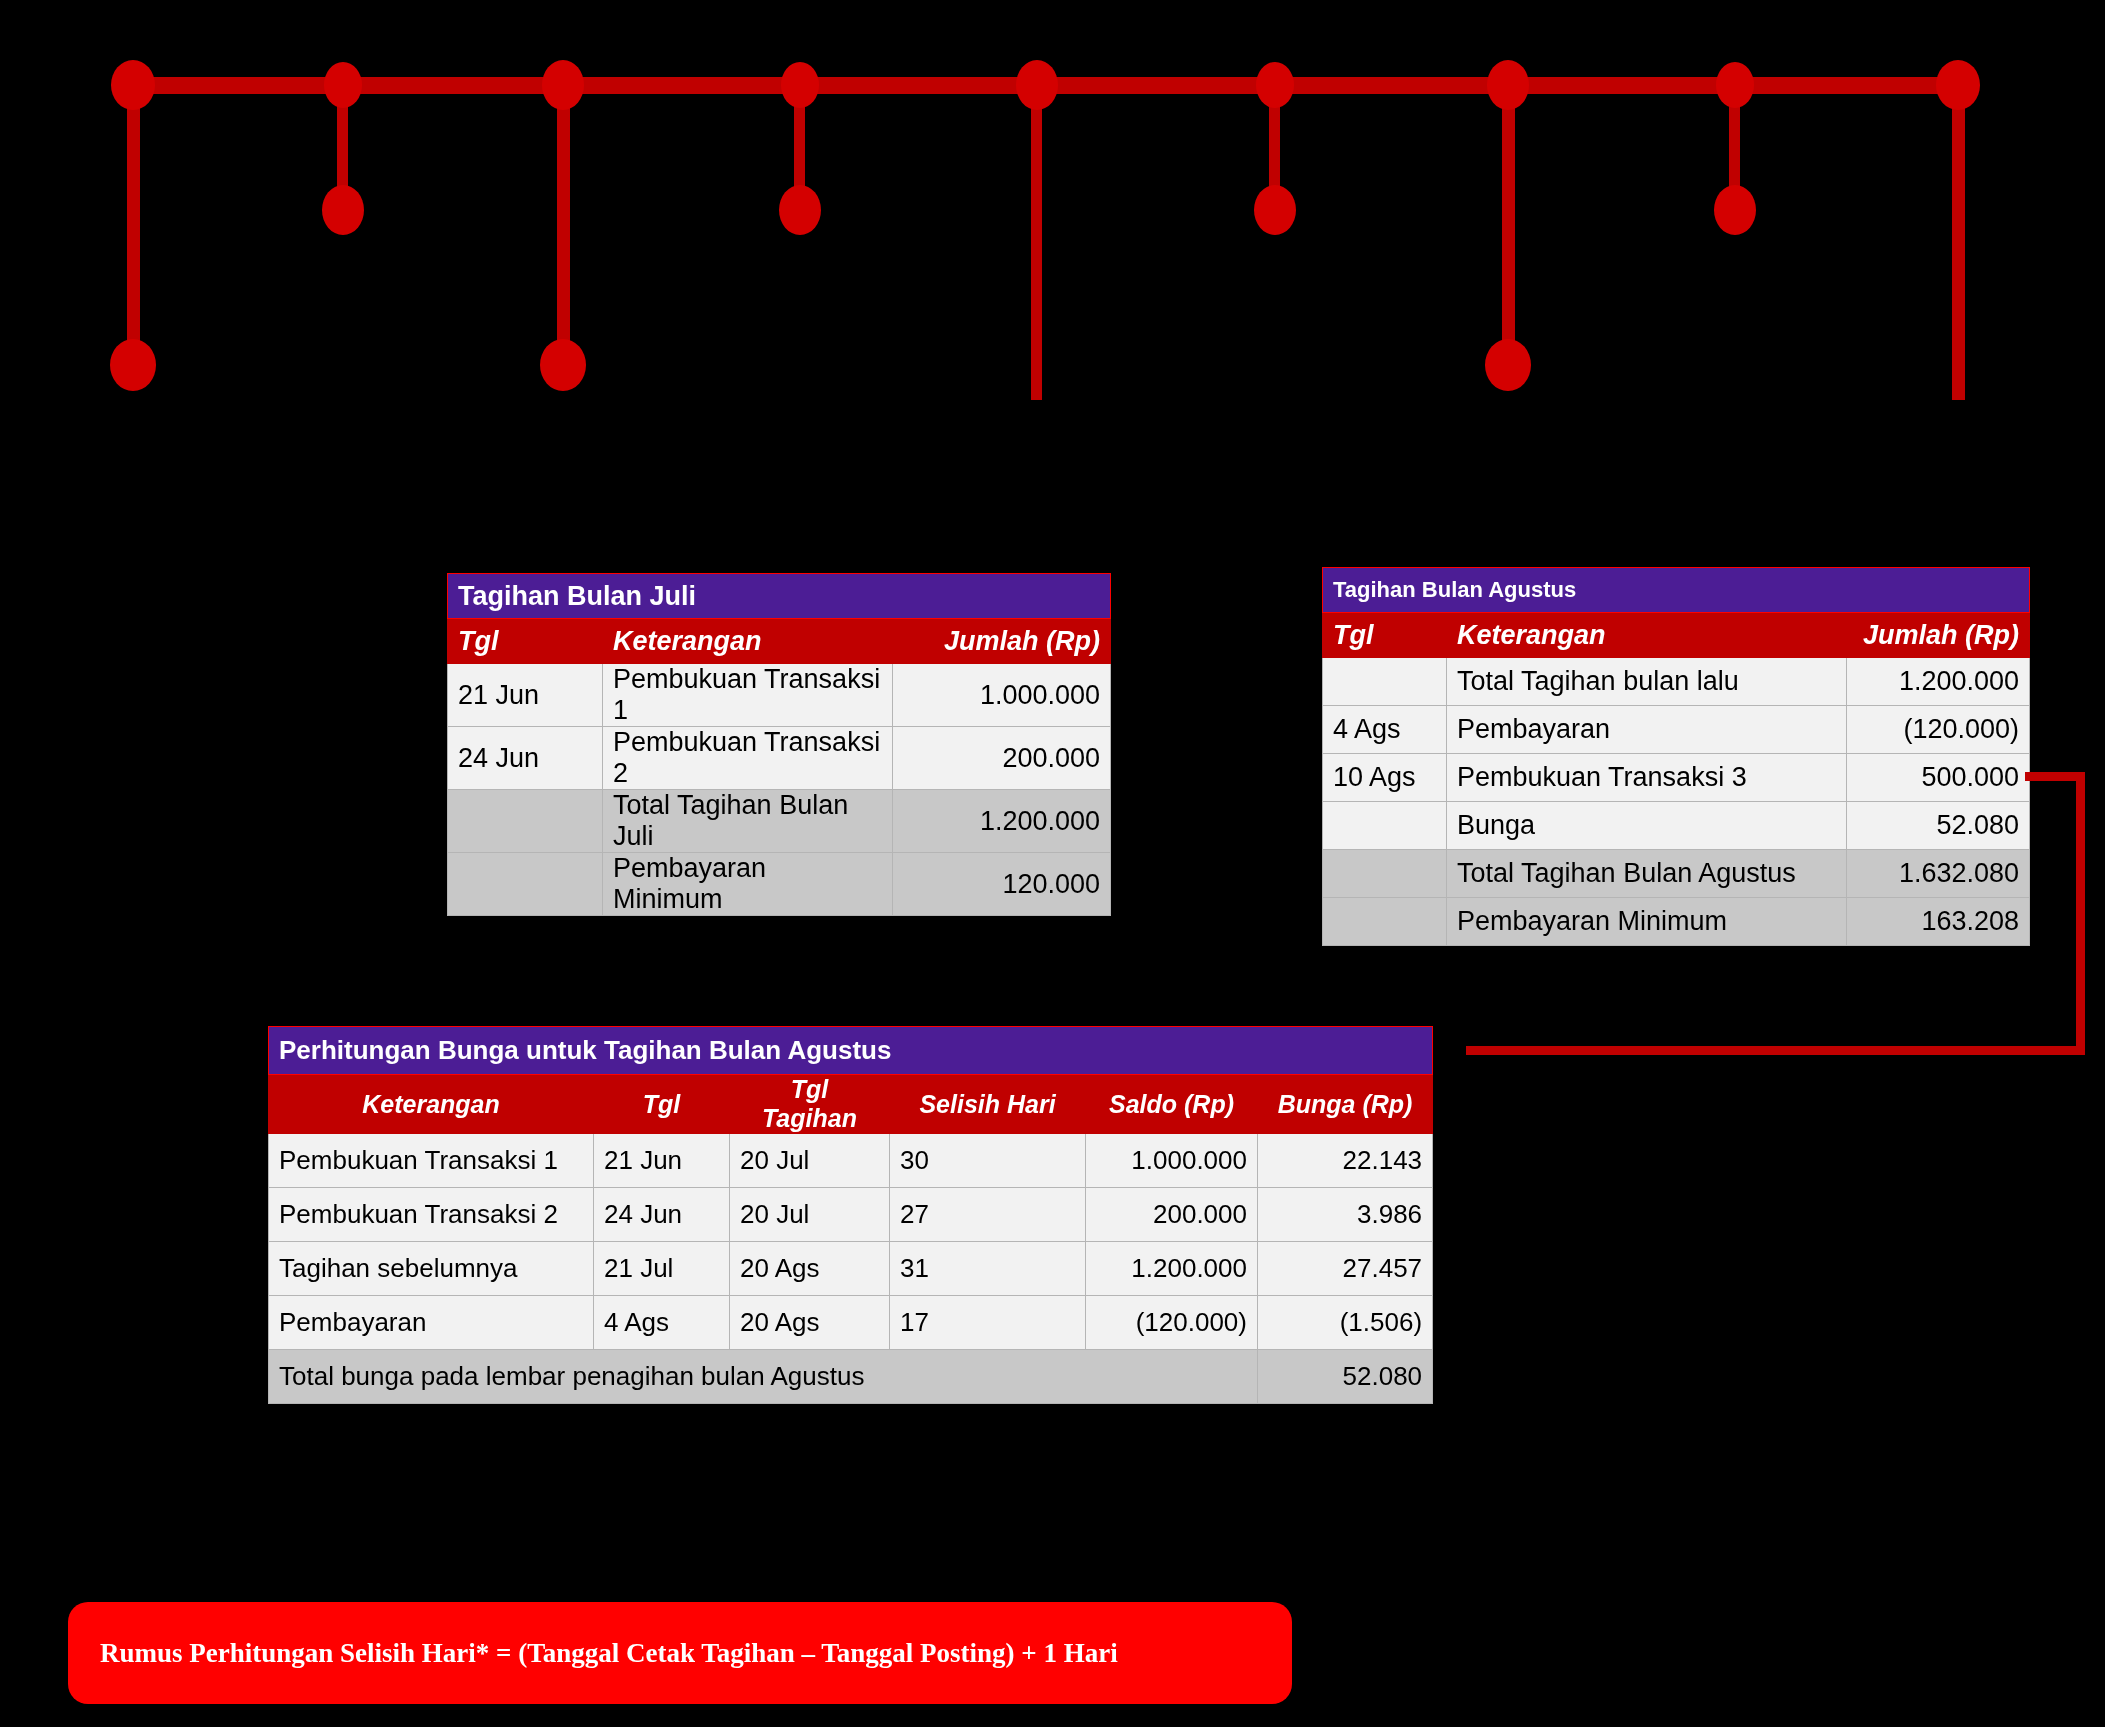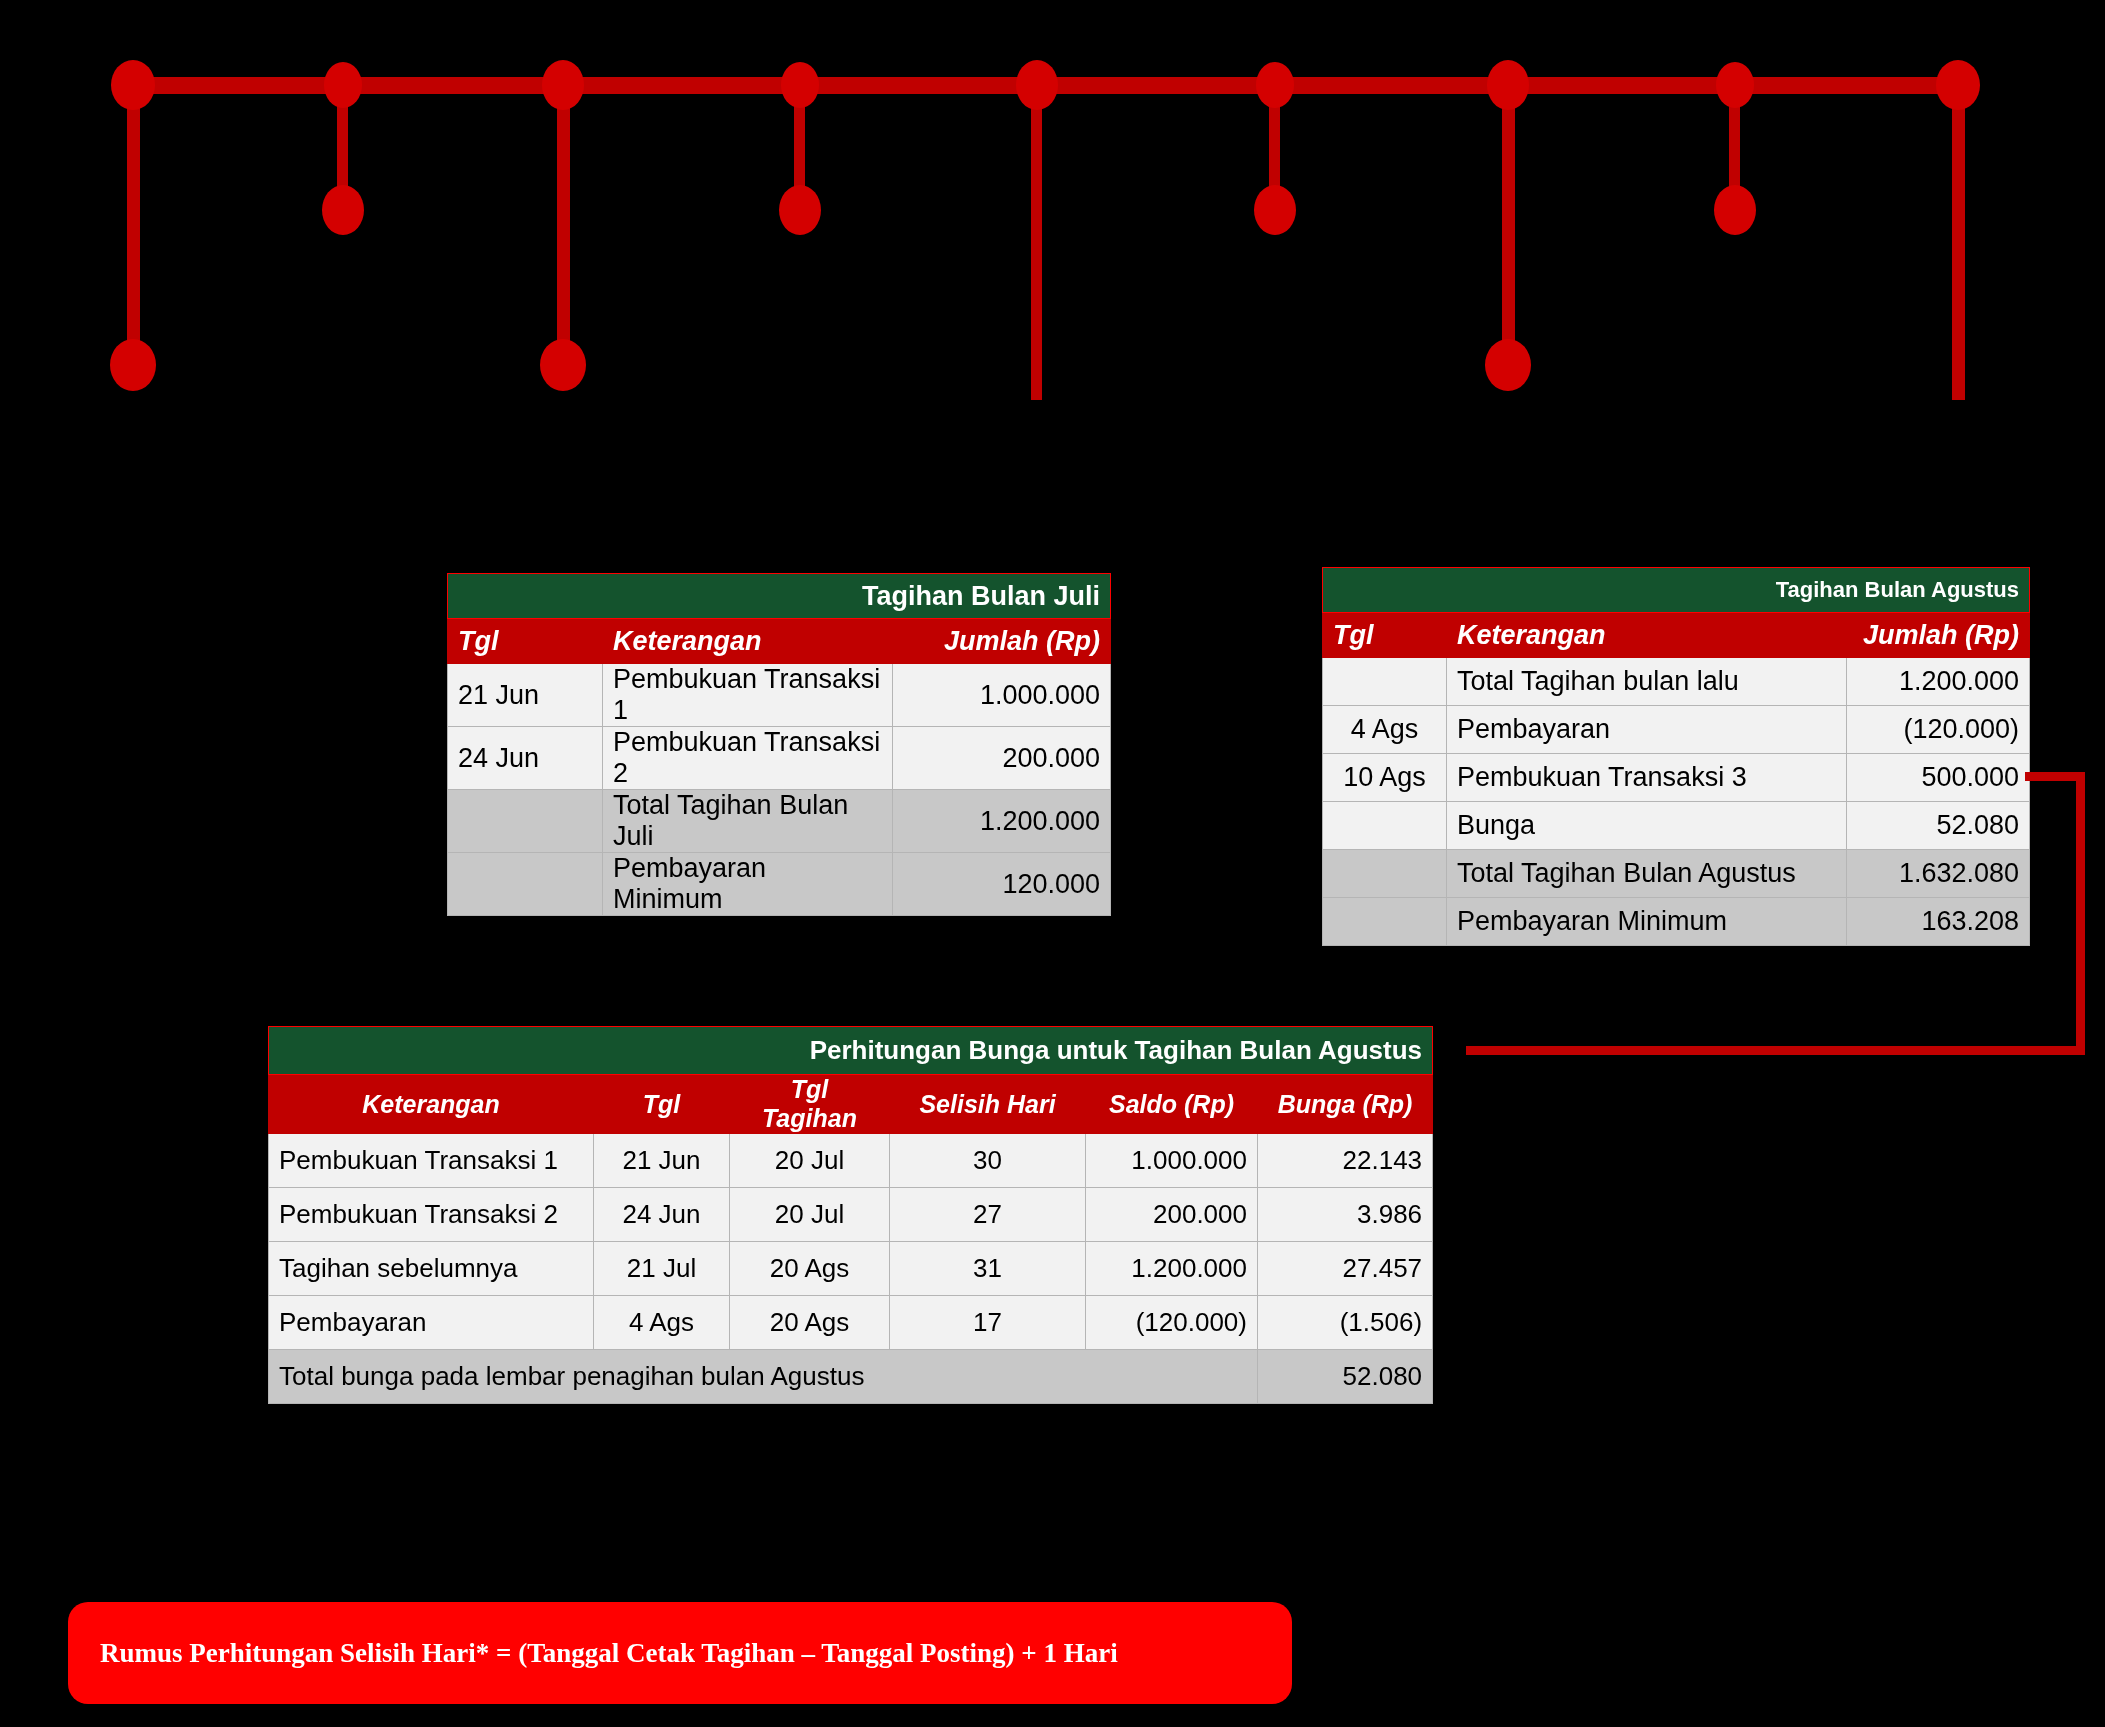--- a/index.html
+++ b/index.html
@@ -8,28 +8,28 @@
   .stage{position:absolute;inset:0;}
 
   
   #timeline{position:absolute;left:0;top:0;width:2105px;height:400px;}
 
   
   .tbl{position:absolute;border-collapse:collapse;background:#fff;
        table-layout:fixed;}
   .tbl td,.tbl th{border:1px solid #b5b5b5;padding:0 10px;
        font-weight:normal;vertical-align:middle;}
-  .tbl .title-cell{background:#14532d;color:#fff;font-weight:bold;
-       text-align:right;border:1px solid #FF0000;}
+  .tbl .title-cell{background:#4c1d95;color:#fff;font-weight:bold;
+       text-align:left;border:1px solid #FF0000;}
   .tbl .hdr td{background:#C00000;color:#fff;font-weight:bold;
        border:1px solid #C00000;font-style:italic;}
   .r-light td{background:#F2F2F2;color:#000;}
   .r-grey  td{background:#C8C8C8;color:#000;}
   .num{text-align:right;}
-  .ctr{text-align:center;}
+  .ctr{}
   .lft{text-align:left;}
 
   
   #tbl-juli{left:447px;top:573px;width:663px;}
   #tbl-juli .title-cell{height:44px;font-size:27px;}
   #tbl-juli .hdr td{height:44px;font-size:27px;}
   #tbl-juli tbody td{height:48px;font-size:27px;}
   #tbl-juli col.c1{width:155px;}
   #tbl-juli col.c2{width:290px;}
   #tbl-juli col.c3{width:218px;}

